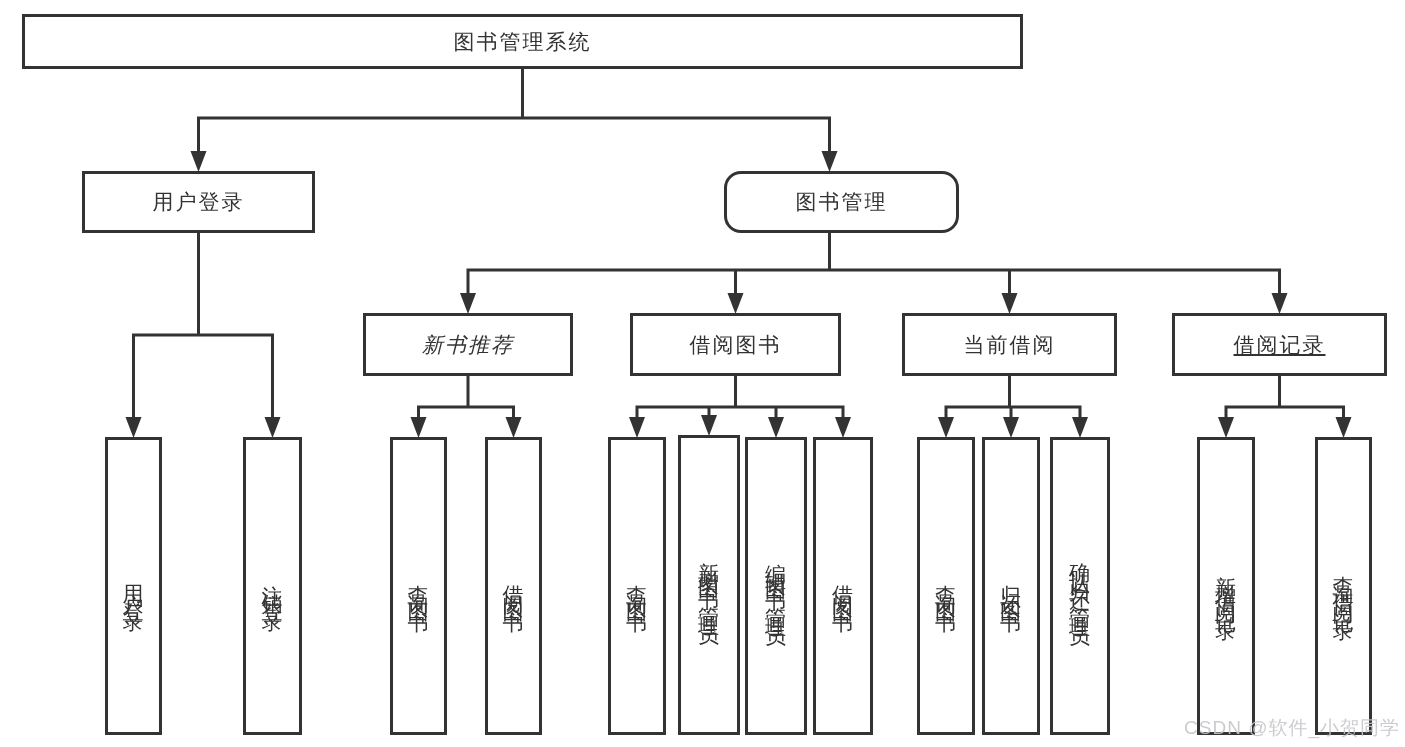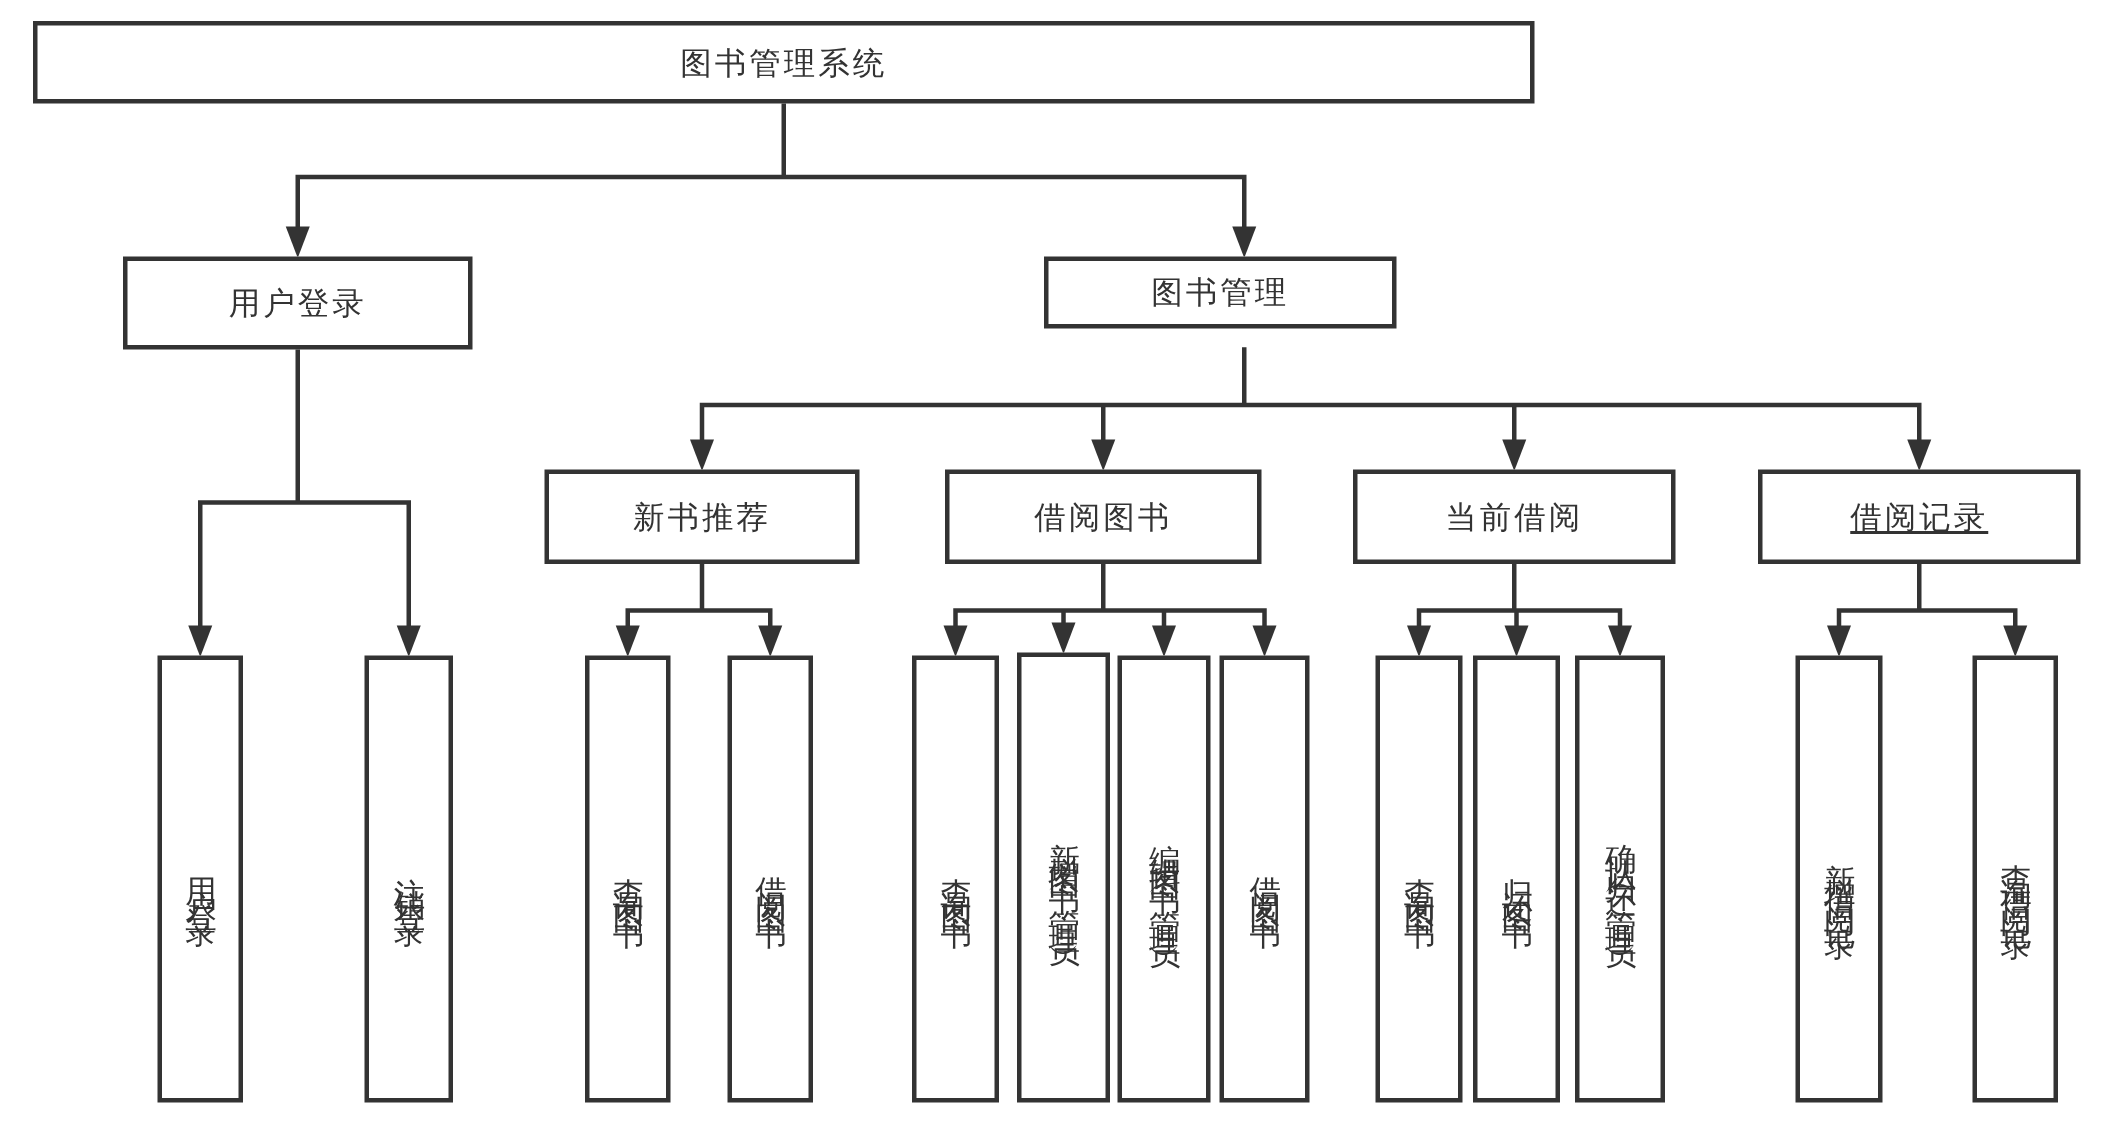--- a/index.html
+++ b/index.html
@@ -91,24 +91,24 @@
       <polygon points="1218,417 1234,417 1226,438" fill="#333333"></polygon>
       <polygon points="1335.5,417 1351.5,417 1343.5,438" fill="#333333"></polygon>
     </svg>
   <div id="nodes">
       <div class="node h" style="left: 22px; top: 14px; width: 1001px; height: 55px;">
         <span>图书管理系统</span>
       </div>
       <div class="node h" style="left: 82px; top: 171px; width: 233px; height: 62px;">
         <span>用户登录</span>
       </div>
-      <div class="node h" style="left: 696px; top: 171px; width: 235px; height: 48px;">
+      <div class="node h" style="left: 724px; top: 171px; width: 235px; height: 62px; border-radius: 17px;">
         <span>图书管理</span>
       </div>
-      <div class="node h" style="left: 363px; top: 313px; width: 210px; height: 63px;">
+      <div class="node h" style="left: 363px; top: 313px; width: 210px; height: 63px; font-style: italic;">
         <span>新书推荐</span>
       </div>
       <div class="node h" style="left: 630px; top: 313px; width: 211px; height: 63px;">
         <span>借阅图书</span>
       </div>
       <div class="node h" style="left: 902px; top: 313px; width: 215px; height: 63px;">
         <span>当前借阅</span>
       </div>
       <div class="node h" style="left: 1172px; top: 313px; width: 215px; height: 63px; text-decoration: underline;">
         <span>借阅记录</span>
@@ -146,13 +146,14 @@
       <div class="node v" style="left: 1050px; top: 437px; width: 60px; height: 298px;">
         <span>确认归还（管理员）</span>
       </div>
       <div class="node v" style="left: 1197px; top: 437px; width: 58px; height: 298px;">
         <span>新增借阅记录</span>
       </div>
       <div class="node v" style="left: 1315px; top: 437px; width: 57px; height: 298px;">
         <span>查询借阅记录</span>
       </div>
     </div>
+  <div class="watermark">CSDN @软件_小贺同学</div>
 </div>
 
 </body></html>

